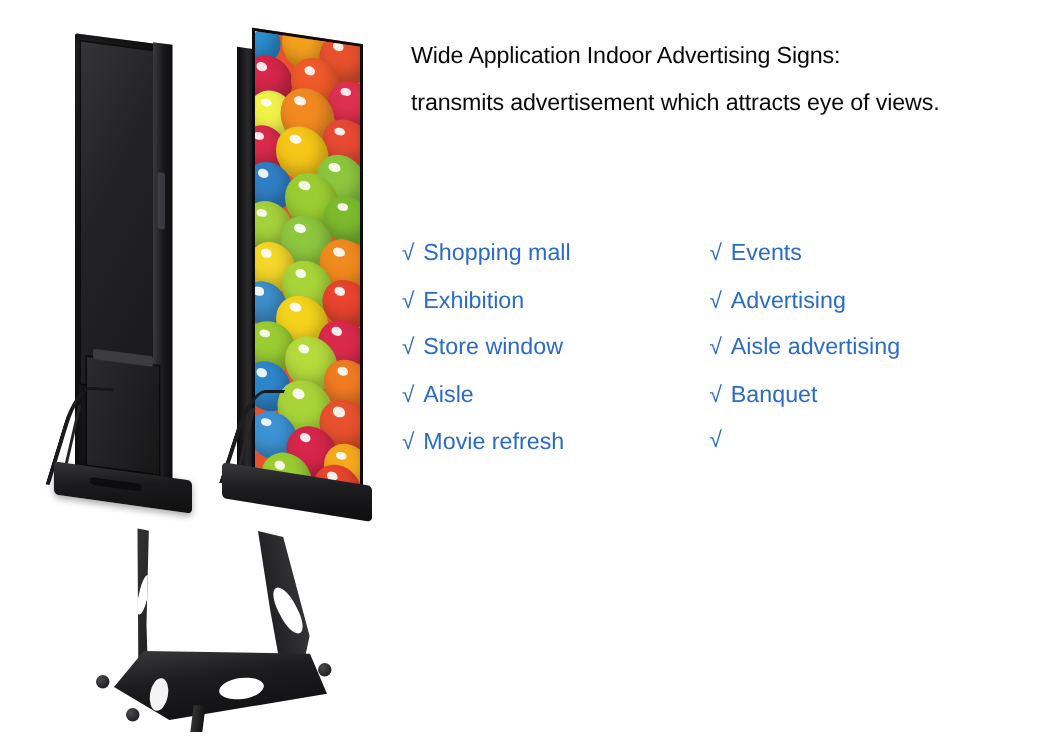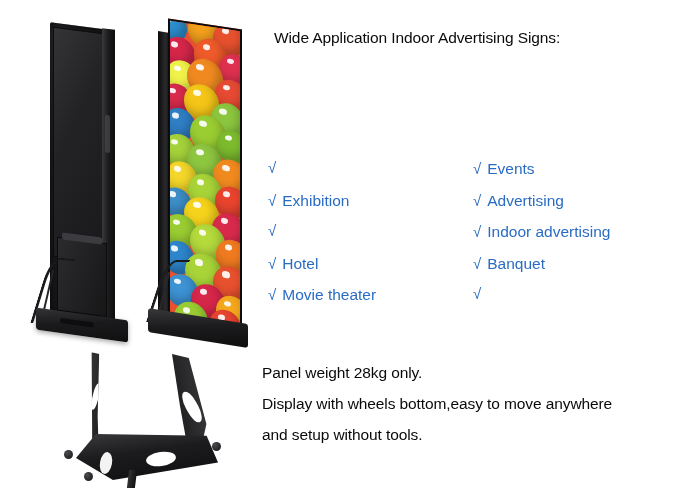--- a/index.html
+++ b/index.html
@@ -264,69 +264,67 @@
       <div class="wheel" style="left:150px;top:90px;"></div>
       <div class="wheel" style="left:22px;top:120px;"></div>
     </div>
 
   </div>
 
   <div class="copy">
 
     <div class="headline">
       <p>Wide Application Indoor Advertising Signs:</p>
+      <p>transmits advertisement which attracts eye of views.</p>
     </div>
 
     <div class="features">
 
       <div class="fcol">
         <div class="frow">
           <span class="tick">√</span>
+          <span>Shopping mall</span>
         </div>
         <div class="frow">
           <span class="tick">√</span>
           <span>Exhibition</span>
         </div>
         <div class="frow">
           <span class="tick">√</span>
-        </div>
-        <div class="frow">
-          <span class="tick">√</span>
-          <span>Hotel</span>
-        </div>
-        <div class="frow">
-          <span class="tick">√</span>
-          <span>Movie theater</span>
+          <span>Store window</span>
+        </div>
+        <div class="frow">
+          <span class="tick">√</span>
+          <span>Aisle</span>
+        </div>
+        <div class="frow">
+          <span class="tick">√</span>
+          <span>Movie refresh</span>
         </div>
       </div>
 
       <div class="fcol right">
         <div class="frow">
           <span class="tick">√</span>
           <span>Events</span>
         </div>
         <div class="frow">
           <span class="tick">√</span>
           <span>Advertising</span>
         </div>
         <div class="frow">
           <span class="tick">√</span>
-          <span>Indoor advertising</span>
+          <span>Aisle advertising</span>
         </div>
         <div class="frow">
           <span class="tick">√</span>
           <span>Banquet</span>
         </div>
         <div class="frow">
           <span class="tick">√</span>
         </div>
       </div>
 
     </div>
 
-    <div class="footer">
-      <p>Panel weight 28kg only.</p>
-      <p>Display with wheels bottom,easy to move anywhere</p>
-      <p>and setup without tools.</p>
-    </div>
 
   </div>
 </div>
 
 </body></html>

